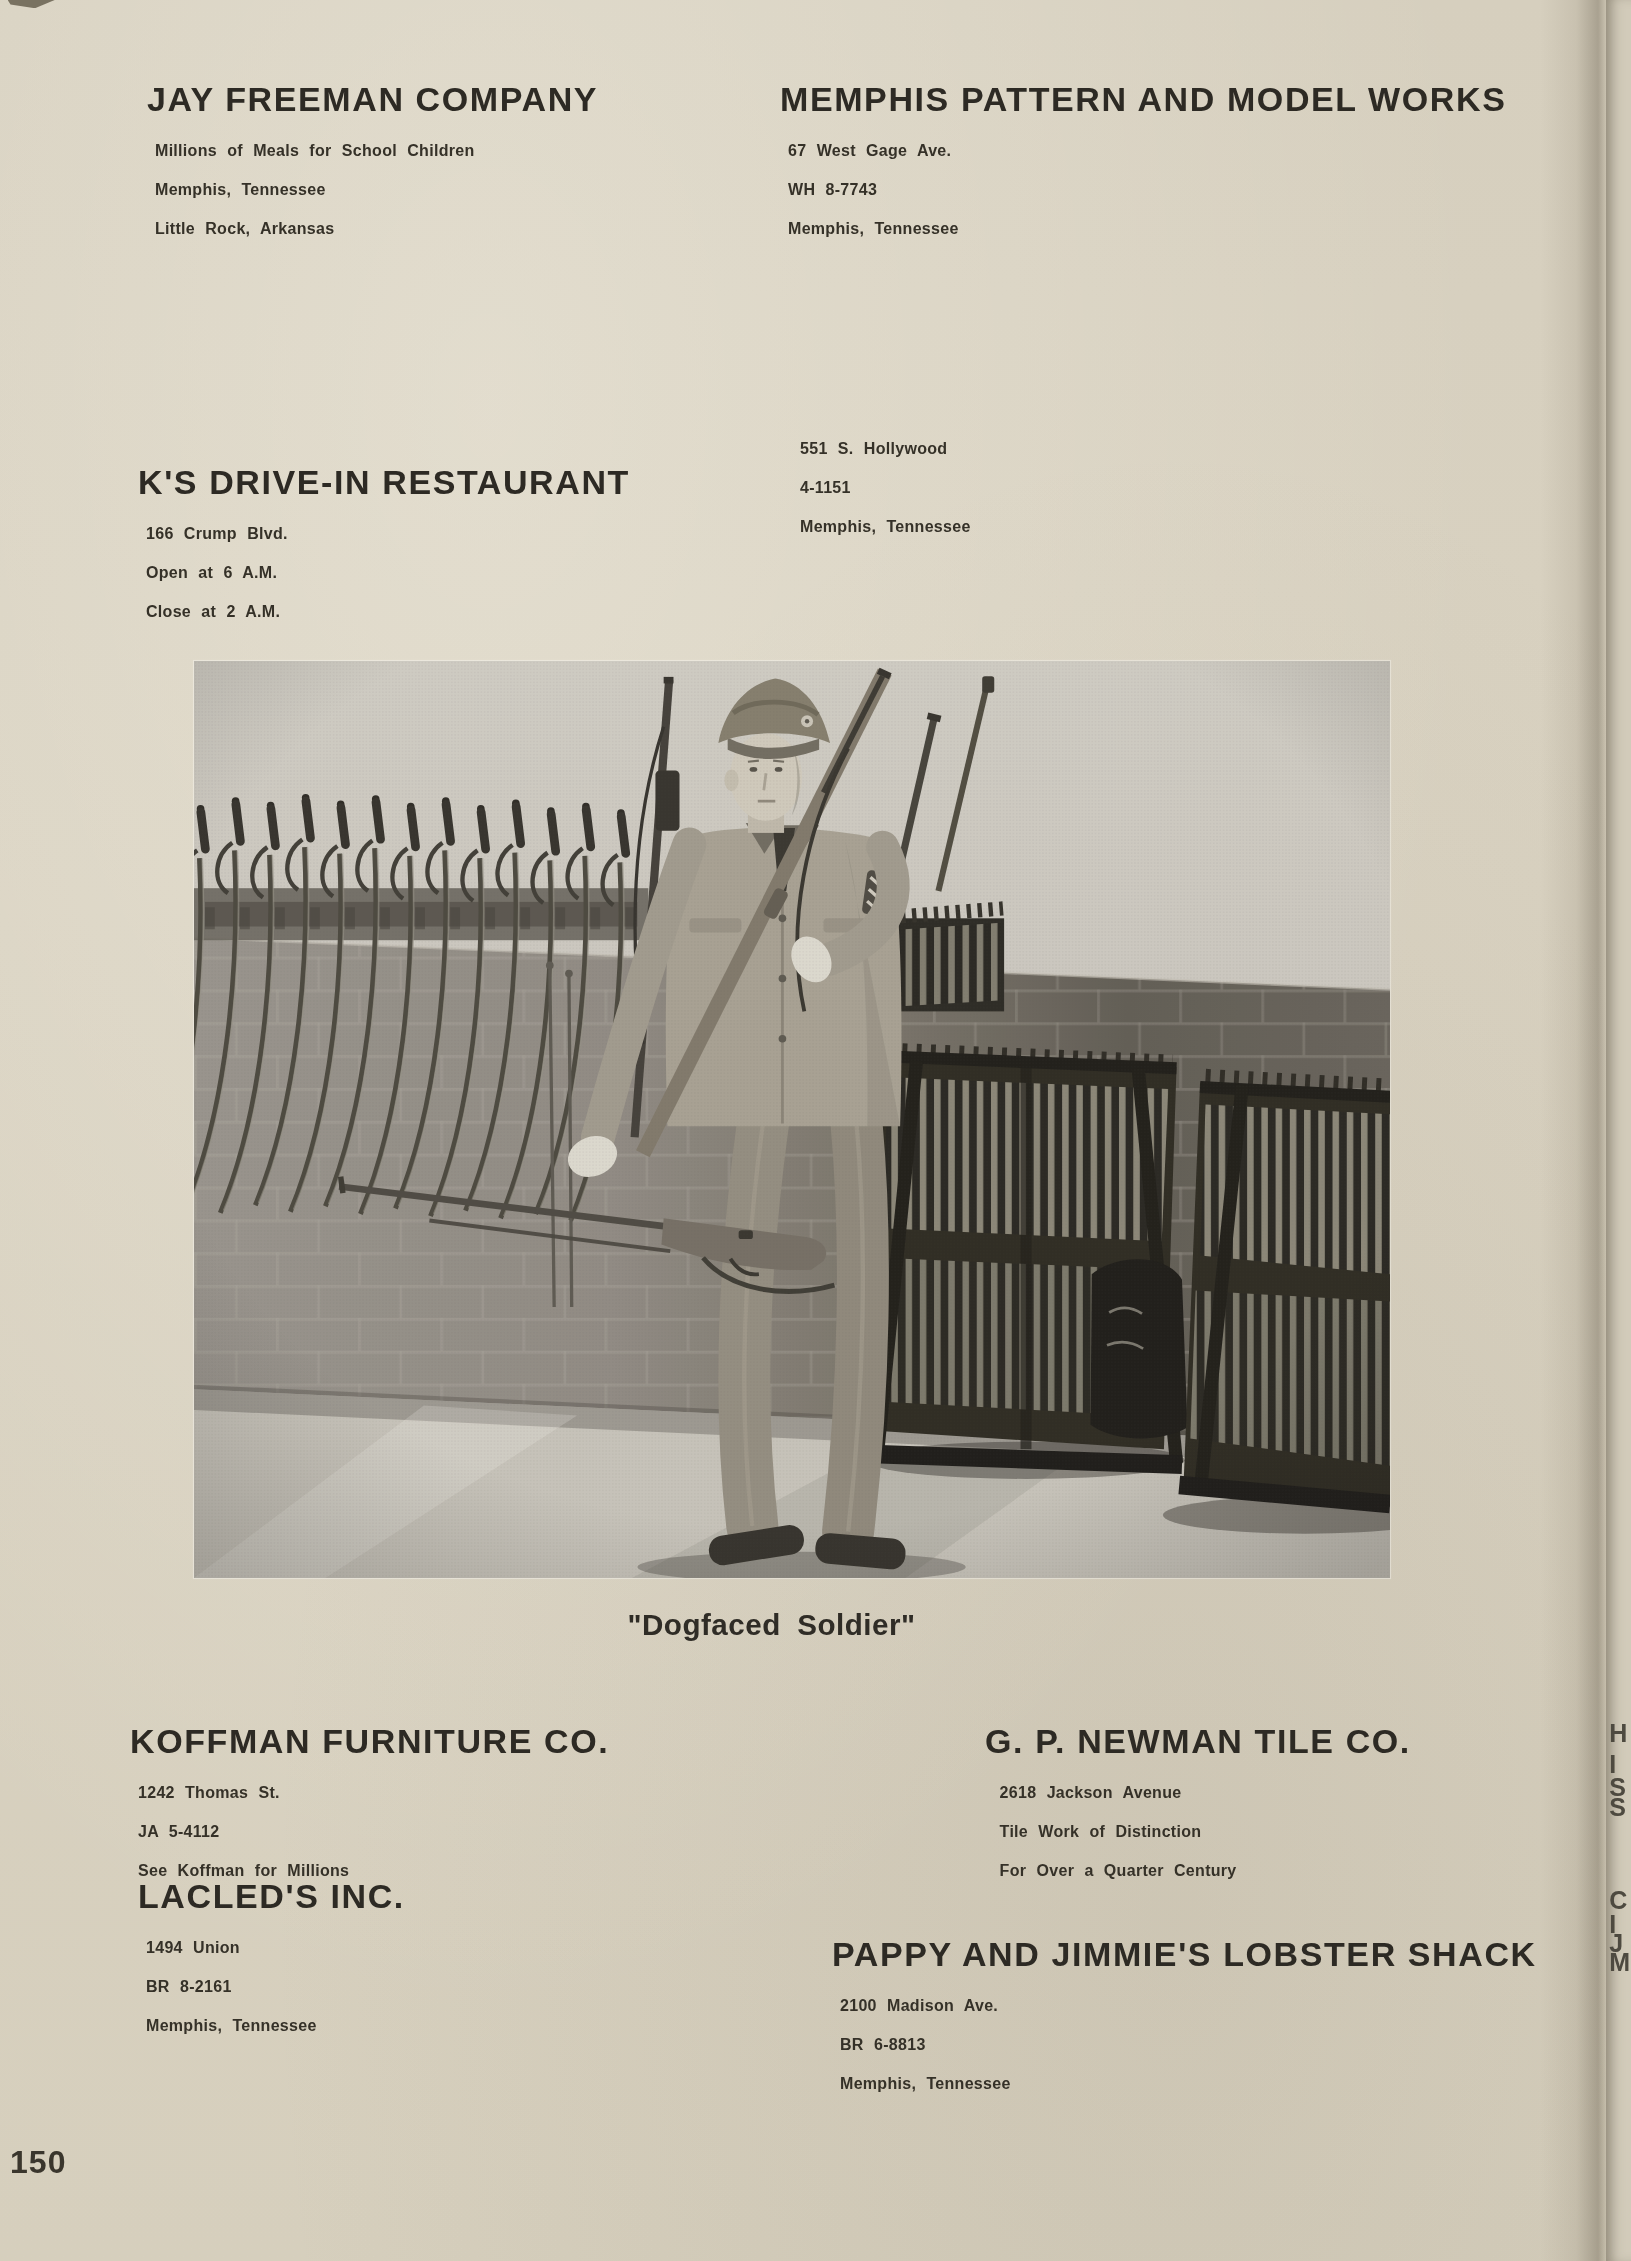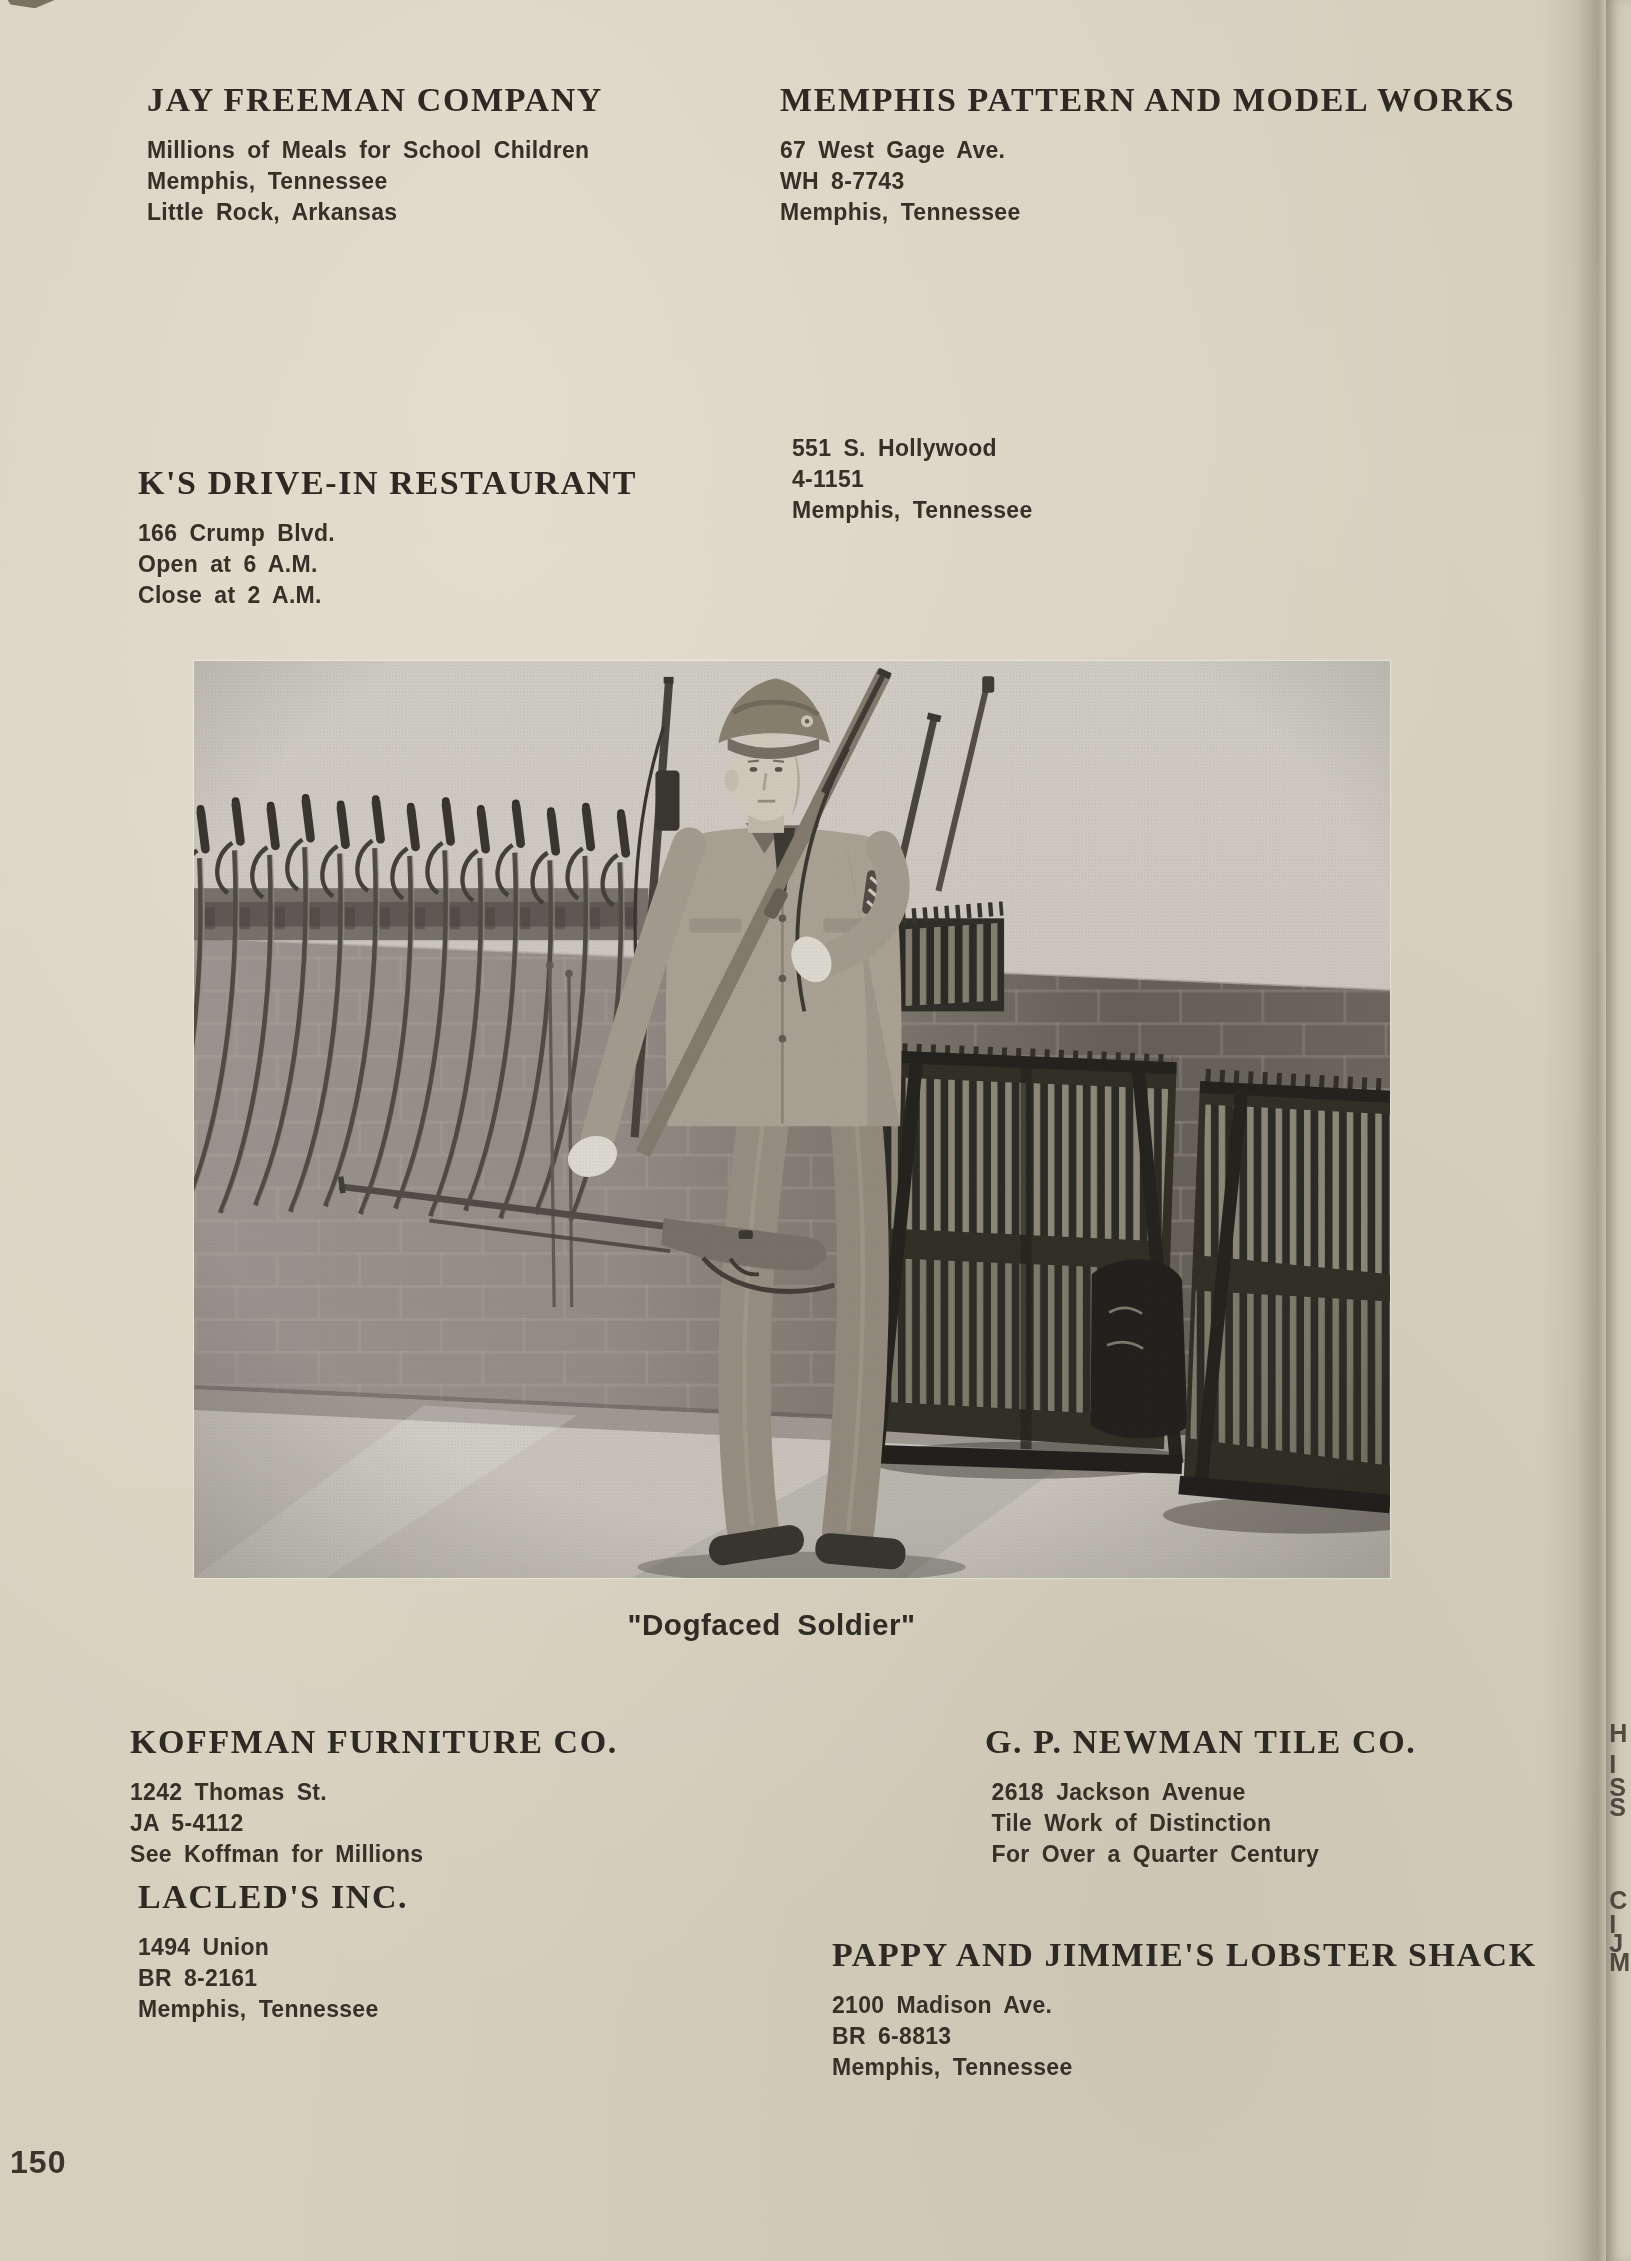--- a/index.html
+++ b/index.html
@@ -17,25 +17,25 @@
   }
   .corner-mark{
     position:absolute;left:7.7px;top:0;width:47px;height:8.2px;
     background:#58503f;opacity:.75;
     clip-path:polygon(0 0,100% 0,58% 100%,6% 55%);
   }
   
   .ad{position:absolute;white-space:nowrap;}
   .ad-title{
     margin:0;font-size:34px;line-height:35px;font-weight:700;
-    letter-spacing:1.6px;color:#2d2a24;font-family:Liberation Serif, serif;
+    letter-spacing:1.6px;color:#2d2a24;
   }
   .ad-body{margin-top:17.5px;}
   .ad-body p{
-    margin:0;font-size:23px;line-height:31px;font-weight:700;
+    margin:8px;font-size:16px;line-height:31px;font-weight:700;
     letter-spacing:0.3px;word-spacing:5.5px;color:#353128;
   }
   .pos-jay{left:147px;top:82px;}
   .pos-pattern{left:780px;top:82px;}
   .pos-stone{left:792px;top:415px;}
   .pos-ks{left:138px;top:465px;}
   .pos-koffman{left:130px;top:1724px;}
   .pos-newman{left:985px;top:1724px;}
   .pos-newman .ad-body{margin-left:6.6px;}
   .pos-pappy{left:832px;top:1937px;}

